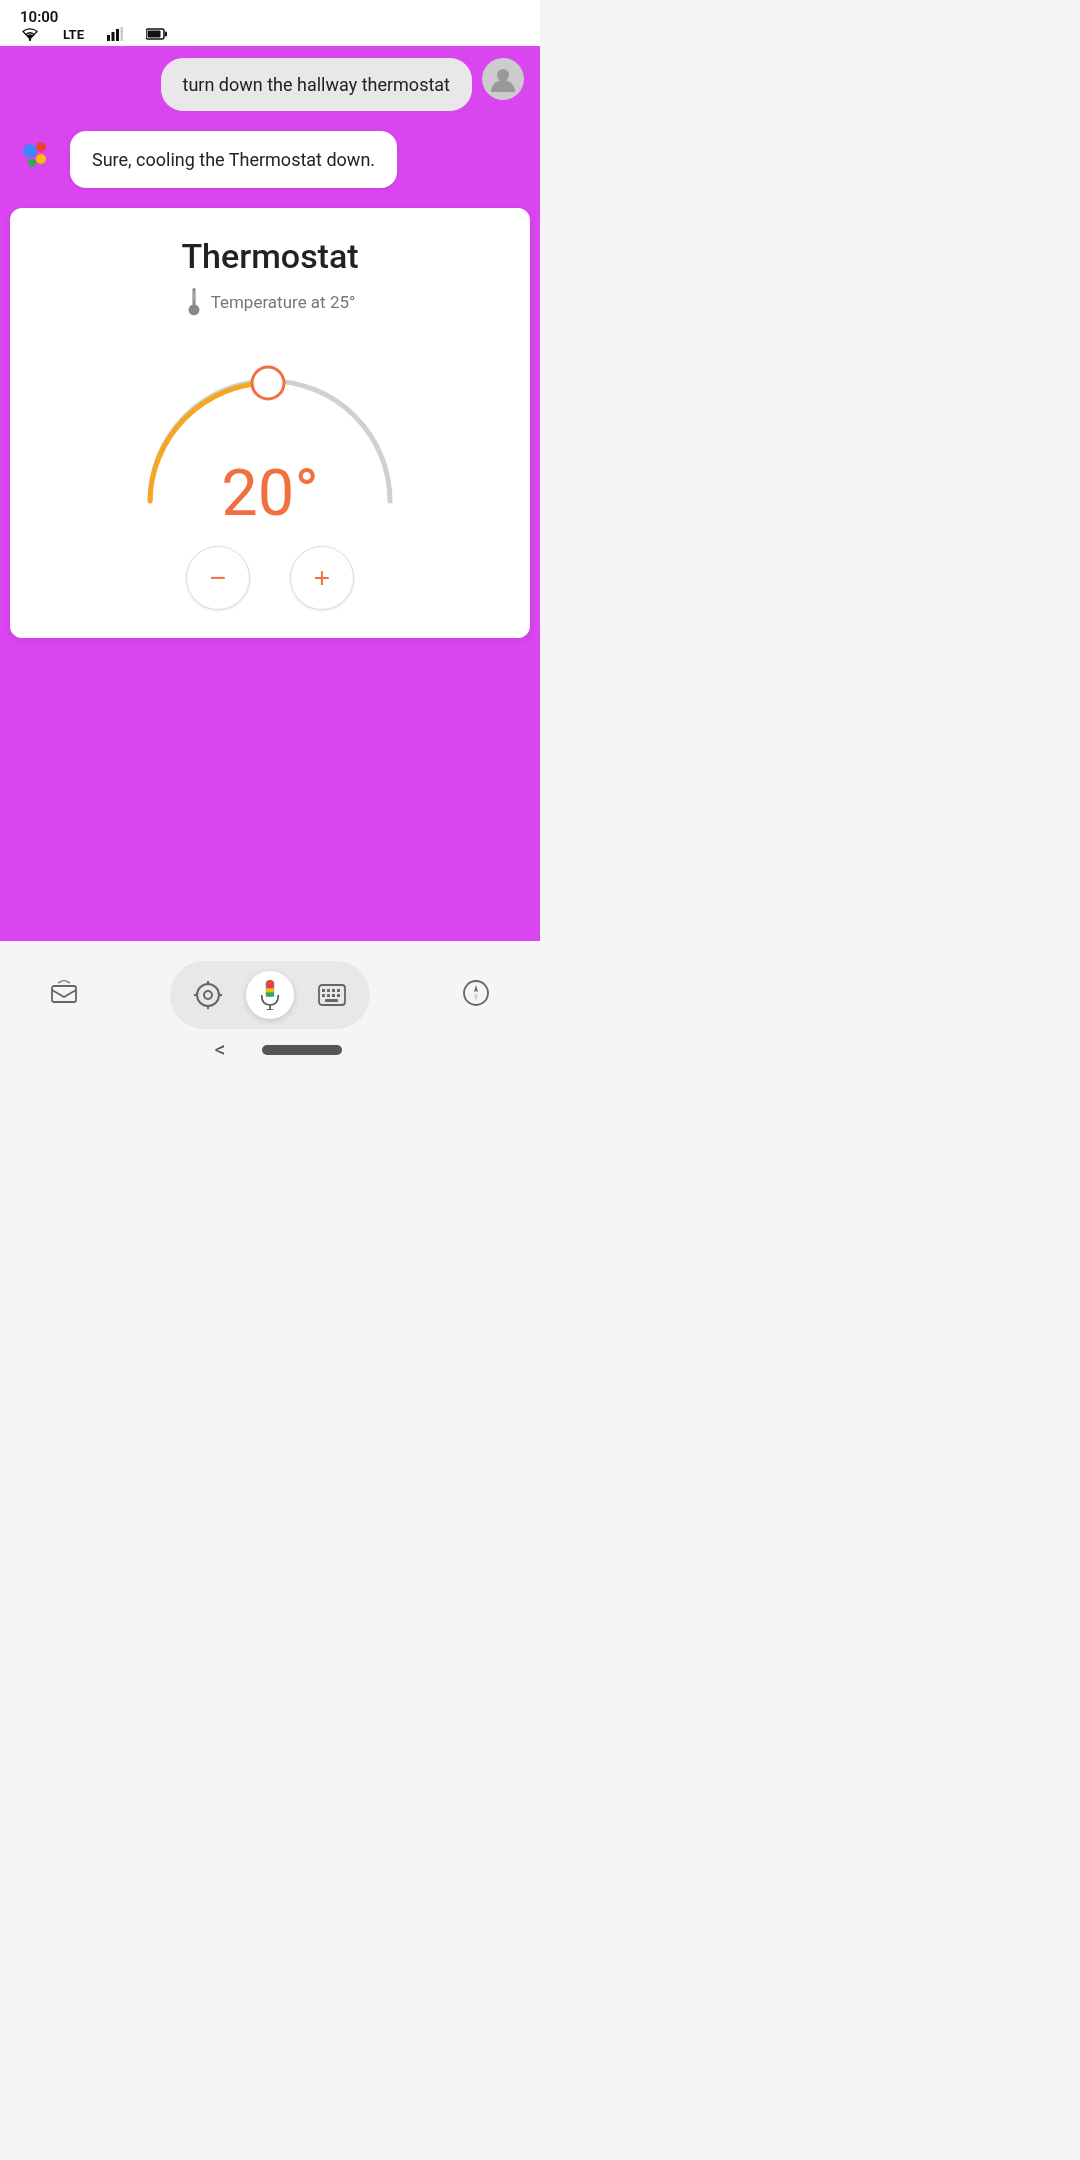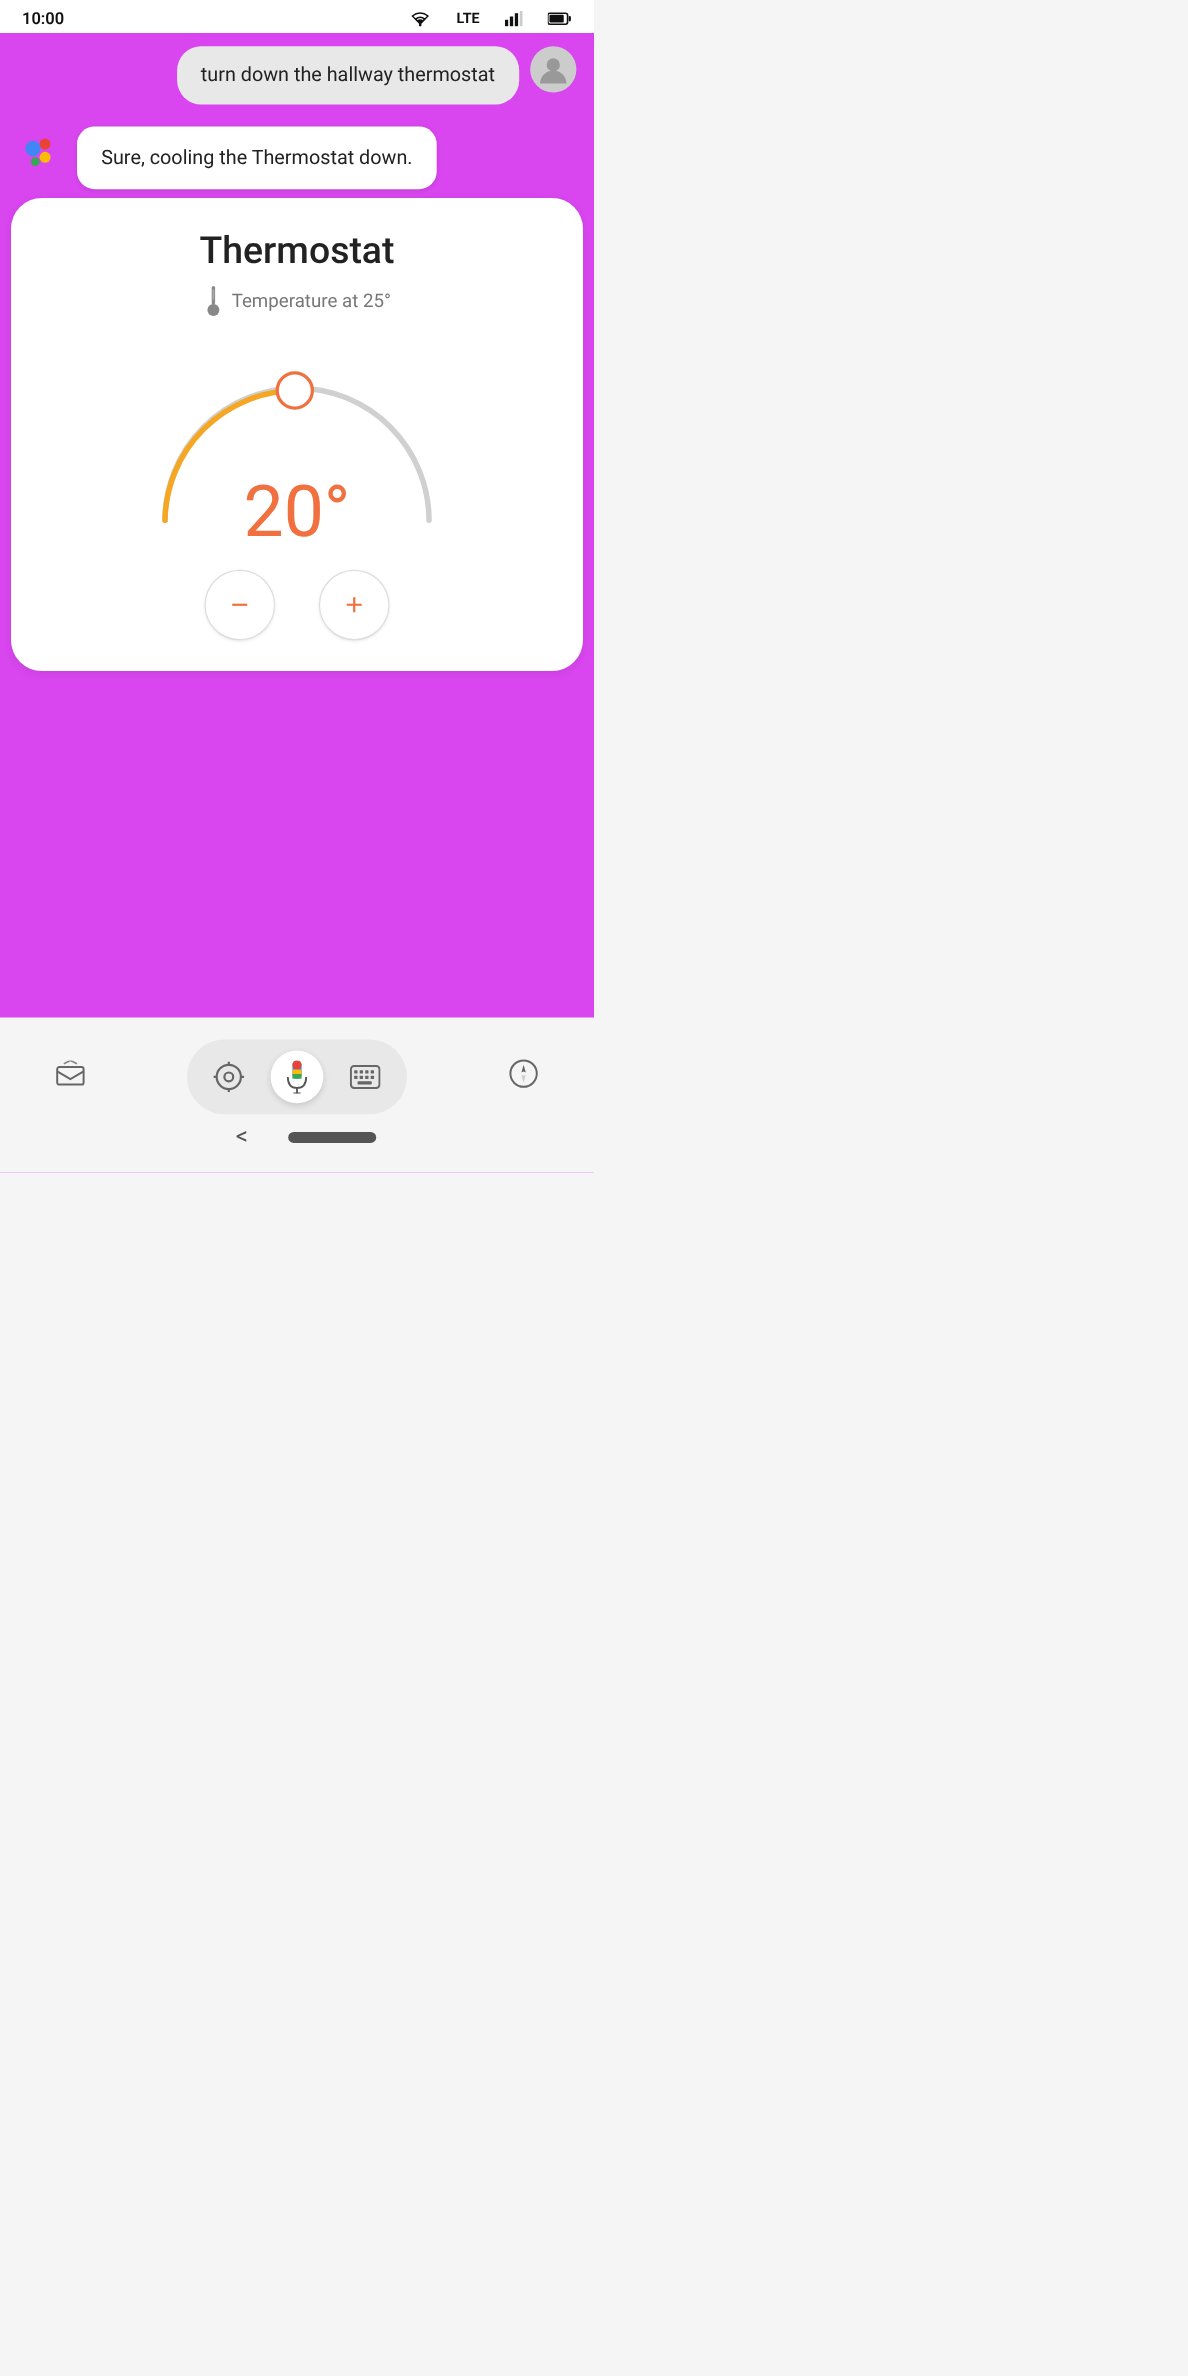--- a/index.html
+++ b/index.html
@@ -11,23 +11,24 @@
       background: #f5f5f5;
       font-family: 'Roboto', Arial, sans-serif;
       overflow: hidden;
       position: relative;
     }
 
     
     .status-bar {
       display: flex;
       justify-content: space-between;
-      align-items: center;
+      align-items: flex-start;
       padding: 8px 20px 4px 20px;
       background: #fff;
+      flex-direction: column;
     }
     .status-time {
       font-size: 15px;
       font-weight: 600;
       color: #111;
     }
     .status-icons {
       display: flex;
       align-items: center;
       gap: 23px;
@@ -77,21 +78,21 @@
       align-items: center;
       justify-content: center;
       flex-shrink: 0;
     }
 
     
     .assistant-row {
       display: flex;
       align-items: flex-start;
       gap: 10px;
-      margin-bottom: 0;
+      margin-bottom: 12px;
       text-align: center;
     }
     .google-dots {
       width: 44px;
       height: 44px;
       flex-shrink: 0;
       position: relative;
     }
     .assistant-bubble {
       background: #fff;
@@ -100,21 +101,21 @@
       font-size: 18px;
       color: #222;
       max-width: 400px;
       line-height: 1.4;
       box-shadow: 0 1px 4px rgba(0,0,0,0.1);
     }
 
     
     .thermostat-card {
       background: #fff;
-      border-radius: 28px;
+      border-radius: 12px;
       margin: 0 10px;
       padding: 28px 20px 28px 20px;
       box-shadow: 0 2px 8px rgba(0,0,0,0.08);
       flex-shrink: 0;
     }
     .thermostat-title {
       text-align: center;
       font-size: 34px;
       font-weight: 500;
       color: #222;

